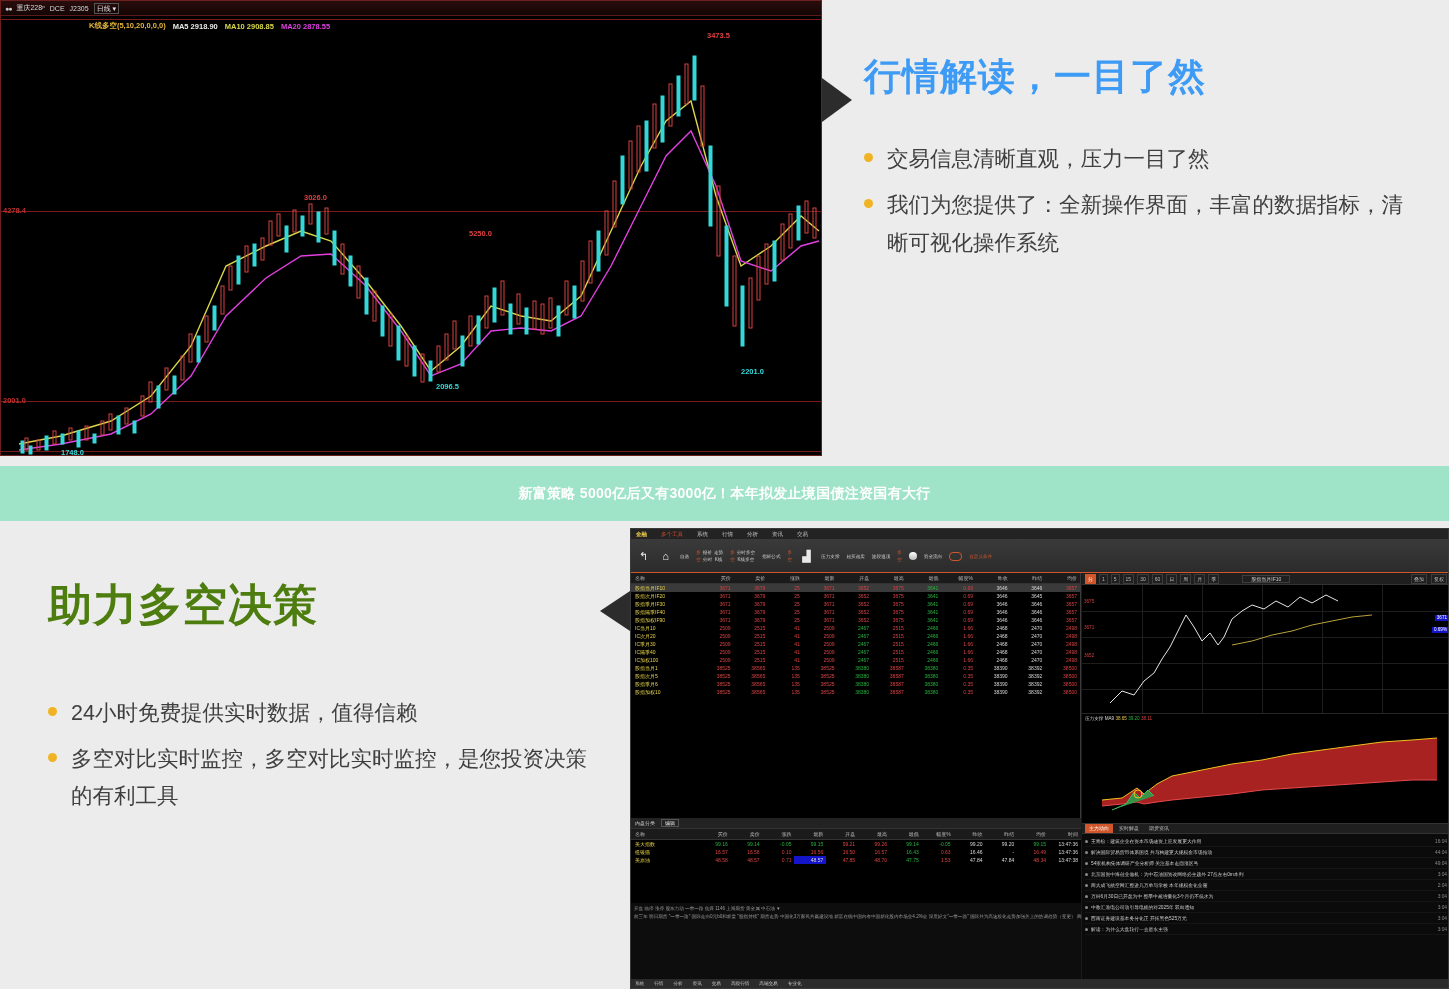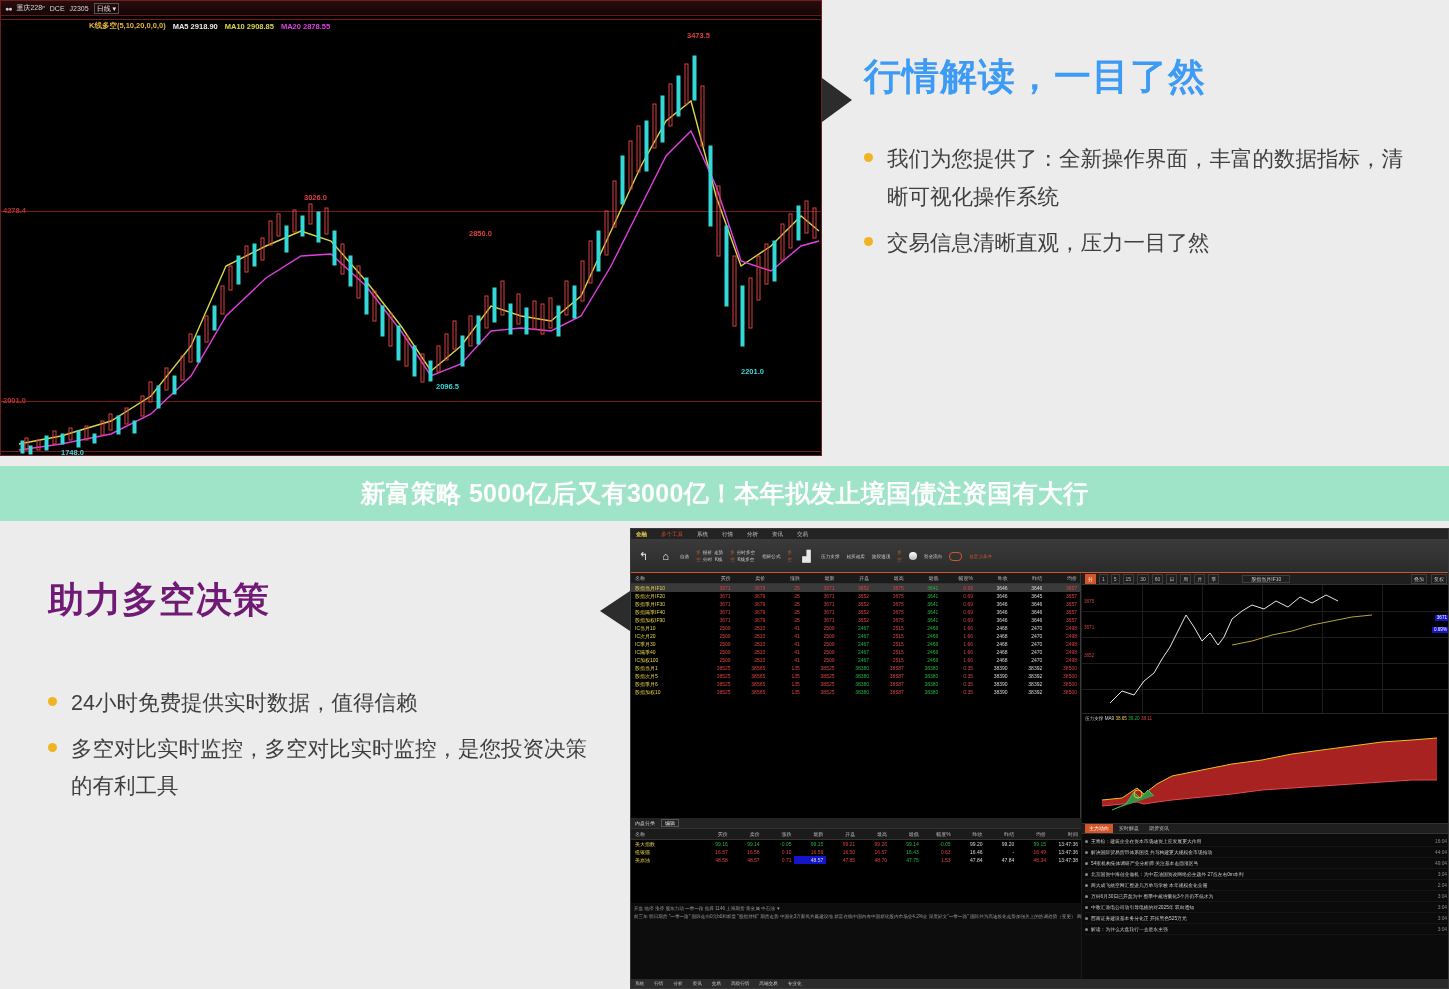--- a/index.html
+++ b/index.html
@@ -67,30 +67,30 @@
     background: #f0b323; margin-top: 12px; margin-right: 14px;
   }
   .bullet-text { font-size: 21.5px; color: #3f3f3f; line-height: 1.75; }
 
   
   .banner {
     position:absolute; left:0; top:466px; width:1449px; height:55px;
     background:#9fe3c8; display:flex; align-items:center; justify-content:center;
   }
   .banner-text {
-    font-size: 25px; font-weight: bold; color: #ffffff; white-space: nowrap;
+    font-size: 14px; font-weight: bold; color: #ffffff; white-space: nowrap;
     letter-spacing: .3px;
   }
 
   
   .bottom-section { position:absolute; left:0; top:521px; width:1449px; height:468px; }
 
   .bottom-text { position:absolute; left:48px; top:55px; width:560px; }
   .headline2 {
-    font-size: 36px; font-weight:bold; color:#701a75; letter-spacing:1px; white-space:nowrap;
+    font-size: 44px; font-weight:bold; color:#4d7c0f; letter-spacing:1px; white-space:nowrap;
   }
   .bullets2 { margin-top: 60px; }
 
   .callout-arrow-bottom {
     position:absolute; left:600px; top:70px; width:0; height:0;
     border-top:20px solid transparent; border-bottom:20px solid transparent;
     border-right:30px solid #2c2c2c;
   }
 
   
@@ -228,23 +228,23 @@
 
       <div class="chart-plot">
         <div class="hline" style="top:3px"></div>
         <div class="hline" style="top:195px"></div>
         <div class="hline" style="top:385px"></div>
         <div class="hline" style="top:435px"></div>
 
         <div class="yaxis-lbl" style="top:190px">4278.4</div>
         <div class="yaxis-lbl" style="top:380px">2001.0</div>
 
-        <div class="pt-lbl pt-red" style="left:686px; top:15px">3473.5</div>
+        <div class="pt-lbl pt-red" style="left:706px; top:15px">3473.5</div>
         <div class="pt-lbl pt-red" style="left:303px; top:177px">3026.0</div>
-        <div class="pt-lbl pt-red" style="left:468px; top:213px">2850.0</div>
+        <div class="pt-lbl pt-red" style="left:468px; top:213px">5250.0</div>
         <div class="pt-lbl pt-cyan" style="left:405px; top:366px">2096.5</div>
         <div class="pt-lbl pt-cyan" style="left:710px; top:351px">2201.0</div>
         <div class="pt-lbl pt-cyan" style="left:30px;  top:432px">1748.0</div>
 
         <svg width="822" height="441" style="position:absolute;left:0;top:0">
 
           <path d="M18,428 L60,420 L110,405 L150,380 L190,330 L225,250 L265,230 L300,215 L330,225
                    L365,265 L400,310 L430,355 L460,330 L490,290 L520,300 L550,305 L580,280
                    L610,215 L640,150 L665,105 L690,85 L715,180 L740,250 L770,230 L800,200 L818,215" fill="none" stroke="#d8d84a" stroke-width="1.4"></path>
           <path d="M18,434 L60,428 L110,418 L150,398 L190,360 L225,300 L265,262 L300,240 L330,238
@@ -362,25 +362,25 @@
       </div>
     </div>
 
     <div class="callout-arrow-top"></div>
 
     <div class="top-text">
       <div class="headline">行情解读，一目了然</div>
       <div class="bullets">
         <div class="bullet-row">
           <div class="bullet-dot"></div>
-          <div class="bullet-text">我们为您提供了：全新操作界面，丰富的数据指标，清晰可视化操作系统</div>
+          <div class="bullet-text">交易信息清晰直观，压力一目了然</div>
         </div>
         <div class="bullet-row">
           <div class="bullet-dot"></div>
-          <div class="bullet-text">交易信息清晰直观，压力一目了然</div>
+          <div class="bullet-text">我们为您提供了：全新操作界面，丰富的数据指标，清晰可视化操作系统</div>
         </div>
       </div>
     </div>
   </div>
 
   <div class="banner">
     <span class="banner-text">新富策略 5000亿后又有3000亿！本年拟发止境国债注资国有大行</span>
   </div>
 
   <div class="bottom-section">

